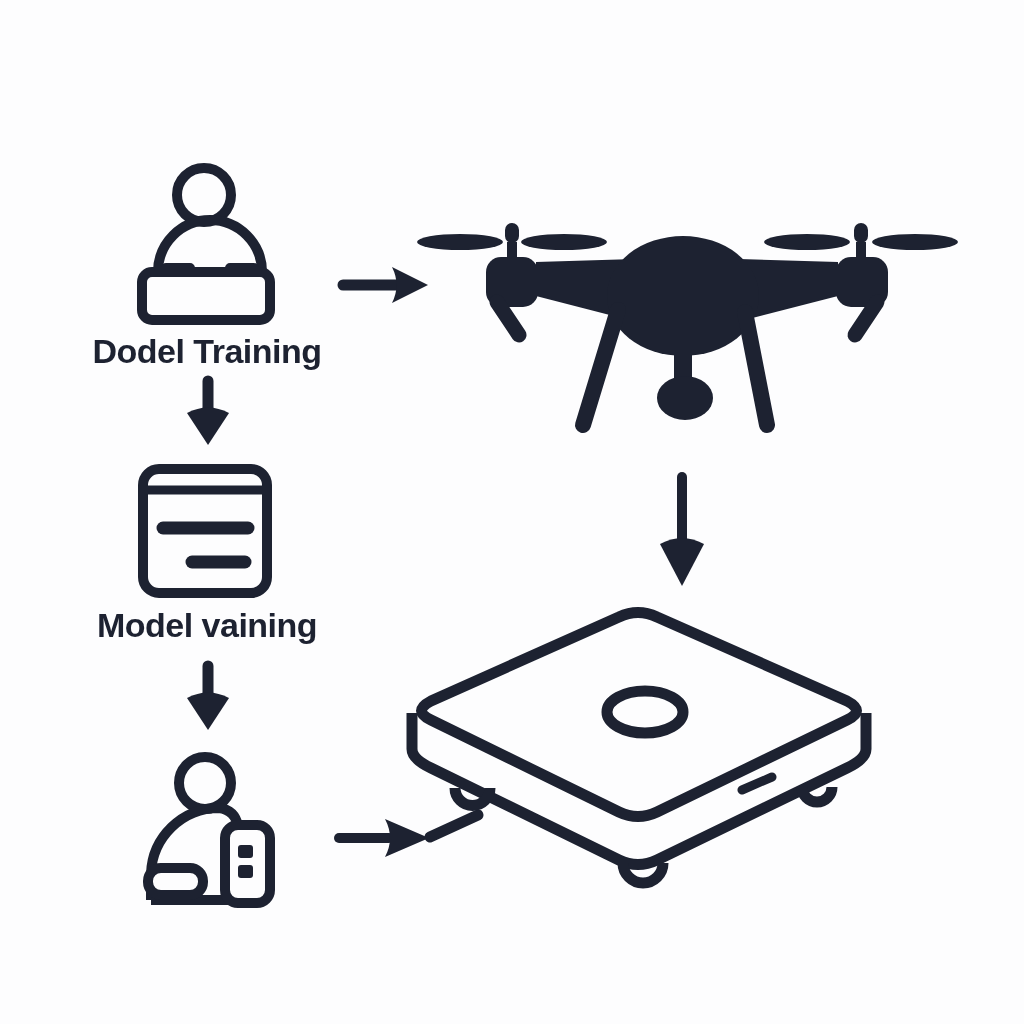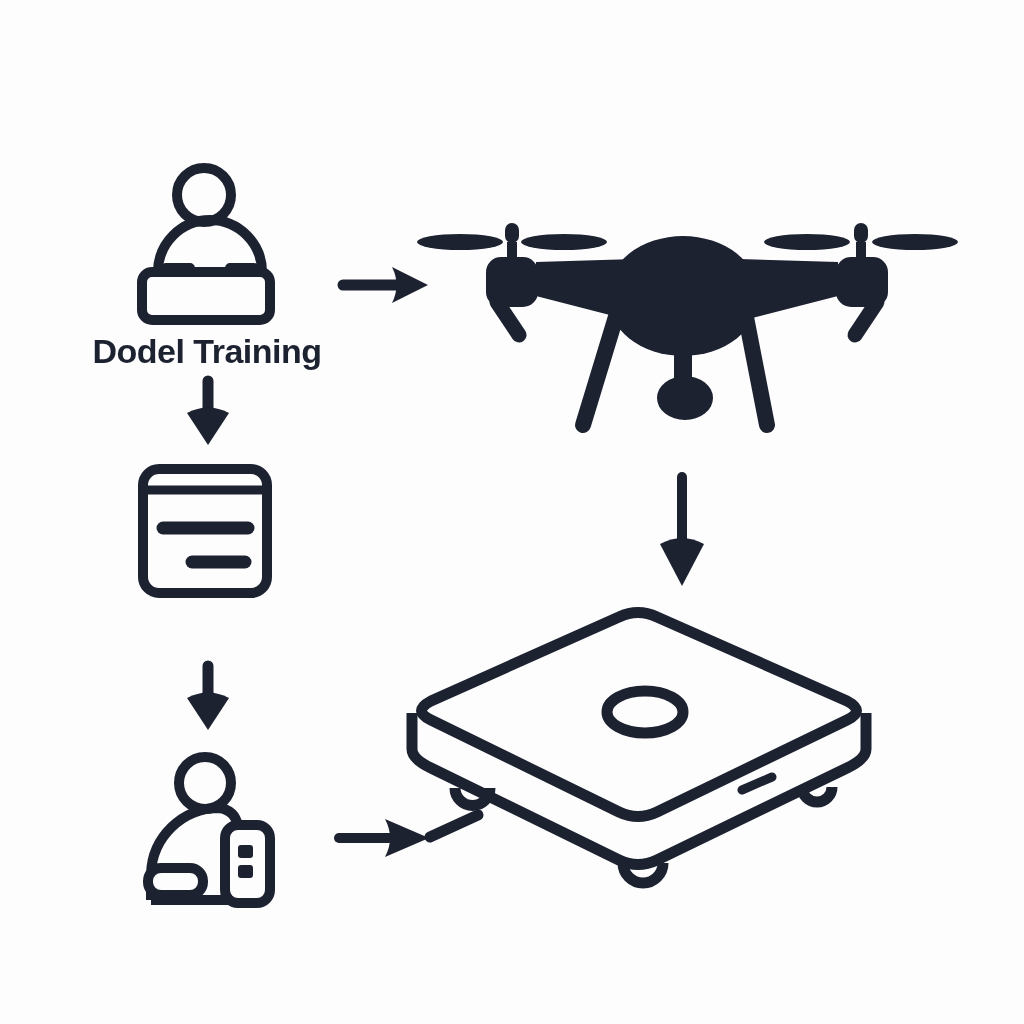--- a/index.html
+++ b/index.html
@@ -39,20 +39,21 @@
     <path class="solid" d="M 3 38 Q 24 27 45 38 L 24 70 Z"></path>
   </svg>
 
   <svg class="abs" style="left:138px;top:464px" width="134" height="134" viewBox="0 0 134 134">
     <rect class="stroke" x="5" y="5" width="124" height="124" rx="16" stroke-width="10"></rect>
     <path class="stroke" d="M 7 26 H 127" stroke-width="9"></path>
     <path class="stroke" d="M 25 64 H 110" stroke-width="13" stroke-linecap="round"></path>
     <path class="stroke" d="M 54 98 H 107" stroke-width="13" stroke-linecap="round"></path>
   </svg>
 
+  <div class="label" style="left:57px;top:606px">Model vaining</div>
 
   <svg class="abs" style="left:184px;top:660px" width="48" height="74" viewBox="0 0 48 74">
     <path class="stroke" d="M 24 6 V 40" stroke-width="11" stroke-linecap="round"></path>
     <path class="solid" d="M 3 38 Q 24 27 45 38 L 24 70 Z"></path>
   </svg>
 
   <svg class="abs" style="left:141px;top:748px" width="136" height="162" viewBox="0 0 136 162">
     <circle class="stroke" cx="64" cy="35" r="26" stroke-width="10"></circle>
     <path class="stroke" d="M 10 152 L 10 126 A 68 68 0 0 1 78 60 Q 94 62 97 78 L 97 152 L 10 152" stroke-width="10" stroke-linejoin="round"></path>
     <rect class="fillbg" x="84" y="77" width="45" height="78" rx="13" stroke-width="10"></rect>

